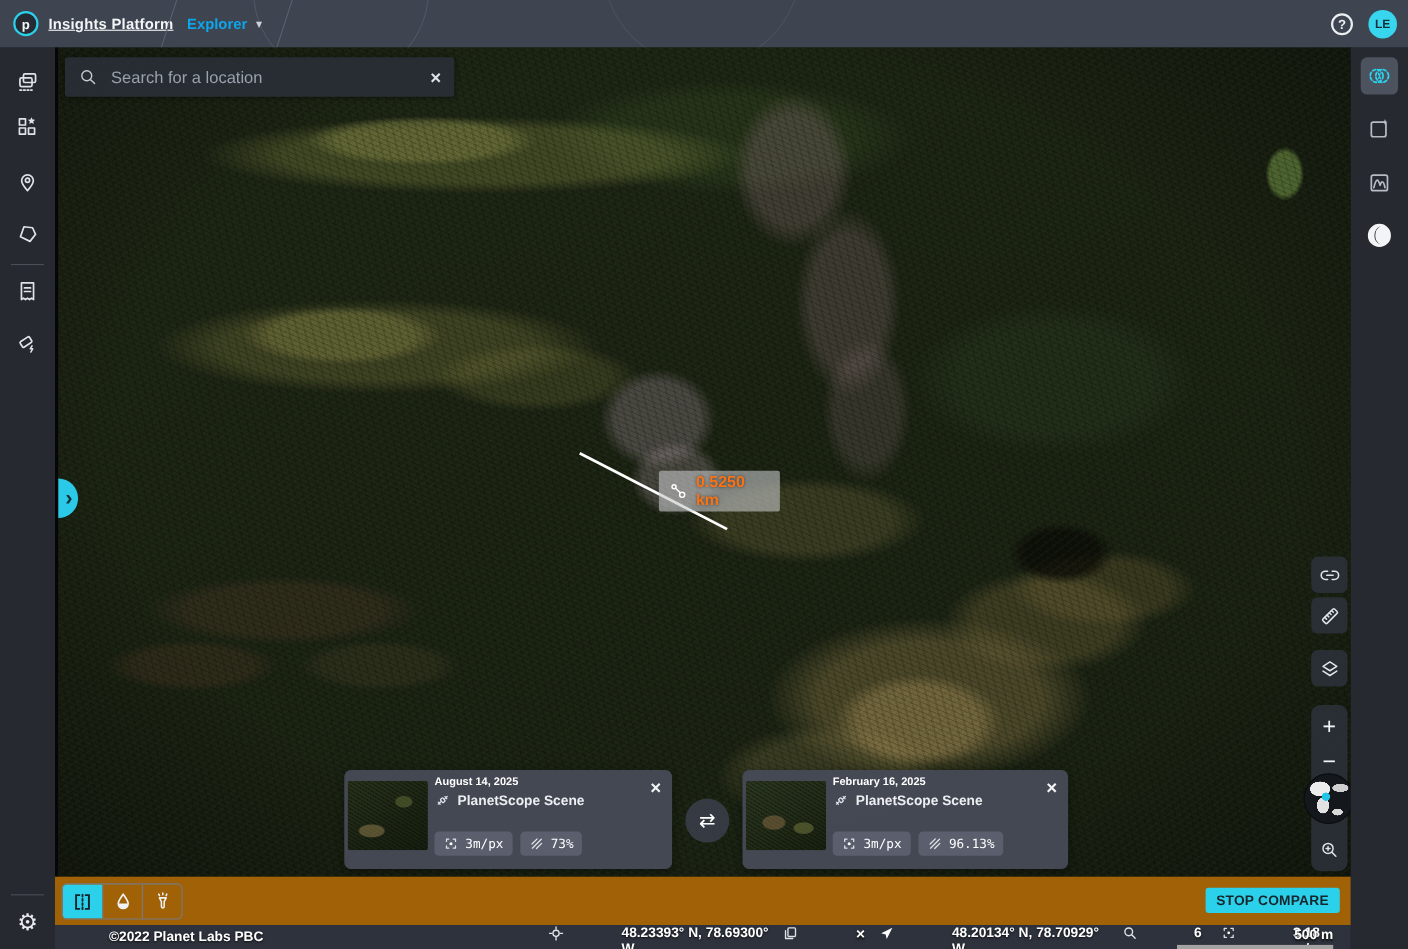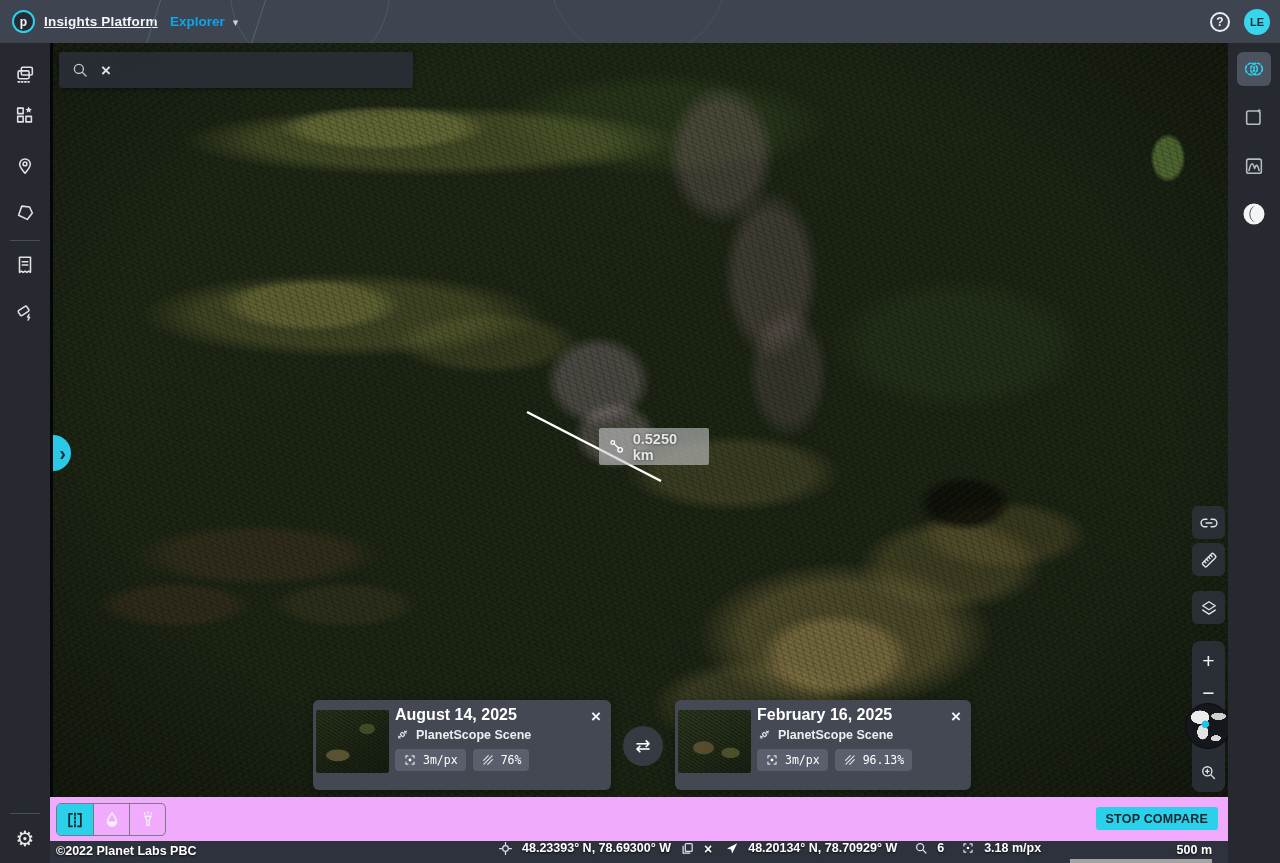--- a/index.html
+++ b/index.html
@@ -85,21 +85,21 @@
 
   
   .expander { position:absolute; left:-18px; top:392px; width:36px; height:36px; border-radius:50%;
     background:#2bc9e8; display:flex; align-items:center; justify-content:flex-end; z-index:7; }
   .expander span { color:#123038; font-size:20px; font-weight:bold; margin-right:5px; line-height:1; }
 
   
   .measure-svg { position:absolute; inset:0; z-index:4; pointer-events:none; }
   .measure-label { position:absolute; left:546px; top:385px; width:110px; height:37px; border-radius:2px;
     background:rgba(196,198,200,.60); display:flex; align-items:center; padding:0 8px; gap:6px; z-index:5; }
-  .measure-label .val { color:#e5e5e5; font-size:14.5px; font-weight:bold; text-shadow:0 0 3px rgba(0,0,0,.55); }
+  .measure-label .val { color:#f97316; font-size:14.5px; font-weight:bold; text-shadow:0 0 3px rgba(0,0,0,.55); }
 
   
   .map-tools { position:absolute; left:1139px; top:0; width:33px; z-index:6; }
   .tool-btn { position:absolute; left:0; width:33px; height:33px; border-radius:6px;
     background:rgba(44,49,58,.88); display:flex; align-items:center; justify-content:center; }
   .zoom-pill { position:absolute; left:0; top:598px; width:33px; height:151px; border-radius:8px;
     background:rgba(44,49,58,.88); }
   .zoom-btn { position:absolute; left:0; width:33px; height:30px; color:#f2f4f6; font-size:21px;
     display:flex; align-items:center; justify-content:center; line-height:1; }
   .globe { position:absolute; left:-7px; top:62px; width:46px; height:46px; border-radius:50%;
@@ -121,48 +121,48 @@
       radial-gradient(ellipse 18px 9px at 30% 72%, rgba(150,130,80,.5) 0 60%, transparent 70%),
       radial-gradient(ellipse 12px 8px at 70% 30%, rgba(110,120,60,.45) 0 60%, transparent 70%),
       repeating-linear-gradient(31deg, rgba(0,0,0,.3) 0 1px, transparent 1px 3px),
       linear-gradient(150deg,#273119,#1b2413 60%,#161e0f); }
   .thumb.t2 { background:
       radial-gradient(ellipse 16px 10px at 35% 60%, rgba(140,110,70,.5) 0 60%, transparent 70%),
       radial-gradient(ellipse 14px 8px at 72% 68%, rgba(120,125,65,.5) 0 60%, transparent 70%),
       repeating-linear-gradient(31deg, rgba(0,0,0,.3) 0 1px, transparent 1px 3px),
       linear-gradient(150deg,#2b3620,#202a16 60%,#182010); }
   .panel-body { position:absolute; left:82px; top:6px; right:10px; }
-  .panel-date { color:#fff; font-size:16px; font-weight:bold; }
+  .panel-date { color:#fff; font-size:10px; font-weight:bold; }
   .scene-row { display:flex; align-items:center; gap:6px; margin-top:3px; color:#eceef2;
     font-size:12.5px; font-weight:bold; }
-  .chip-row { display:flex; gap:7px; margin-top:7px; }
+  .chip-row { display:flex; gap:7px; margin-top:21px; }
   .chip { display:flex; align-items:center; gap:6px; height:22px; padding:0 8px; border-radius:4px;
     background:#5b5f6d; color:#fff; font-family:"DejaVu Sans Mono", monospace; font-size:11.5px; }
   .panel-close { position:absolute; top:8px; right:10px; color:#f2f4f6; font-size:17px;
     font-weight:bold; line-height:1; }
   .swap-btn { position:absolute; left:570px; top:683px; width:40px; height:40px; border-radius:50%;
     background:rgba(56,61,70,.92); color:#fff; display:flex; align-items:center; justify-content:center;
     font-size:18px; z-index:9; }
 
   
   .toolbar-row { position:absolute; left:50px; top:797px; width:1178px; height:44px;
-    background:#f0abfc; z-index:20; }
+    background:#a16207; z-index:20; }
   .tool-group { position:absolute; left:6px; top:6px; height:33px; display:flex;
     border:1px solid #767a84; border-radius:5px; overflow:hidden; }
   .tg-btn { width:36px; height:31px; display:flex; align-items:center; justify-content:center; }
   .tg-btn + .tg-btn { border-left:1px solid #767a84; }
   .tg-btn.active { background:#2bd0ea; }
   .stop-btn { position:absolute; right:10px; top:10px; height:23px; padding:0 10px; border-radius:3px;
     background:#2bd0ea; color:#16262c; font-size:12.5px; font-weight:bold; letter-spacing:.2px;
     display:flex; align-items:center; }
 
   
   .status-row { position:absolute; left:50px; top:841px; width:1178px; height:22px;
     background:#2e323c; z-index:20; color:#fff; font-size:12.5px; font-weight:bold; }
-  .status-row .sh { text-shadow:0 1px 2px rgba(0,0,0,.8); }
+  .status-row .sh { text-shadow:0 1px 2px rgba(0,0,0,.8);margin-left:43px; }
   .attribution { position:absolute; left:6px; top:3px; }
   .coord-cluster { position:absolute; left:448px; top:0; height:22px; display:flex;
     align-items:flex-start; gap:9px; }
   .scale-ctl { position:absolute; right:16px; top:1px; width:142px; text-align:right;
     border-bottom:6px solid #a3a3a3; padding-bottom:1px; line-height:16px; }
   .sicon { display:flex; align-items:center; }
 </style>
 </head>
 <body>
 
@@ -265,20 +265,21 @@
 
   <main class="map">
     <div class="map-bg"></div>
     <div class="map-texture"></div>
 
     <div class="searchbar">
       <svg class="ic" width="18" height="18" viewBox="0 0 24 24" style="stroke:#c8ccd2">
         <circle cx="10.5" cy="10.5" r="6"></circle>
           <path d="M15.2 15.2L20 20"></path>
       </svg>
+      <span class="search-ph">Search for a location</span>
       <span style="color:#dfe2e7;font-size:17px;font-weight:bold;line-height:1">×</span>
     </div>
 
     <div class="expander">
       <span>›</span>
     </div>
 
     <svg class="measure-svg" width="1178" height="754">
       <line x1="474" y1="369" x2="608" y2="438" stroke="#ffffff" stroke-width="2.5"></line>
     </svg>
@@ -342,21 +343,21 @@
             <svg class="ic" width="14" height="14" viewBox="0 0 24 24" style="stroke-width:2">
               <path d="M5 8.5V5h3.5M15.5 5H19v3.5M19 15.5V19h-3.5M8.5 19H5v-3.5"></path>
               <circle cx="12" cy="12" r="2.4" fill="#fff" stroke="none"></circle>
             </svg>
             <span>3m/px</span>
           </div>
           <div class="chip">
             <svg class="ic" width="14" height="14" viewBox="0 0 24 24" style="stroke-width:2">
               <path d="M5 19L19 5M4.5 12.5L12.5 4.5M11.5 19.5l8-8"></path>
             </svg>
-            <span>76%</span>
+            <span>73%</span>
           </div>
         </div>
       </div>
       <span class="panel-close">×</span>
     </section>
 
     <div class="swap-btn">
       <span>⇄</span>
     </div>
 

